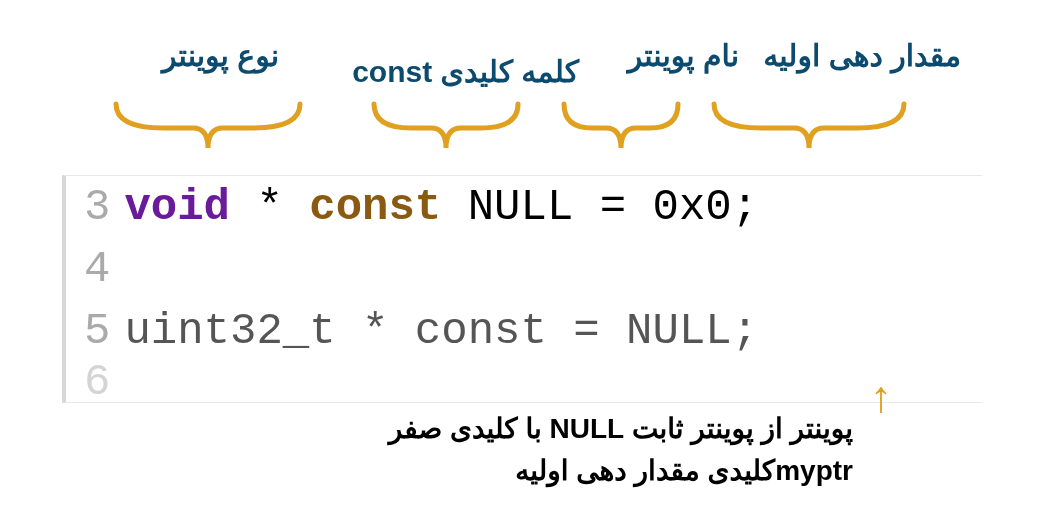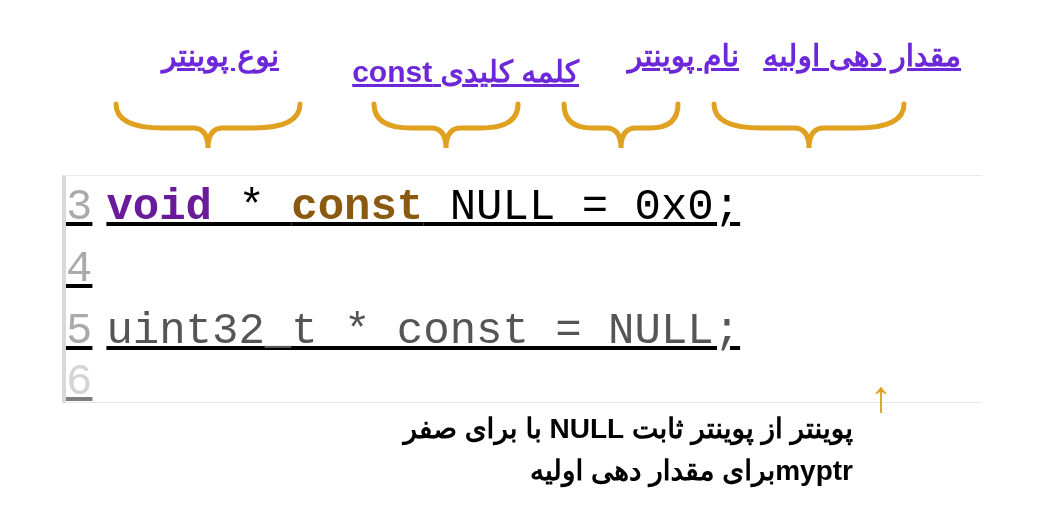--- a/index.html
+++ b/index.html
@@ -5,47 +5,45 @@
     * { margin: 0; padding: 0; box-sizing: border-box; }
     body {
       width: 1049px;
       height: 530px;
       background: #ffffff;
       font-family: Arial, sans-serif;
       position: relative;
     }
     .label {
       position: absolute;
-      color: #6d28d9;
+      color: #0c4a6e;
       font-size: 30px;
       font-weight: bold;
       direction: rtl;
       white-space: nowrap;
-      text-decoration: underline;
     }
     .brace {
       position: absolute;
     }
     .code-block {
       position: absolute;
       top: 175px;
       left: 62px;
       width: 920px;
       font-family: "Courier New", monospace;
       font-size: 44px;
       border-left: 4px solid #d8d8d8;
       border-top: 1px solid #e8e8e8;
       border-bottom: 1px solid #e8e8e8;
     }
     .code-line {
-      padding-left: 0;
+      padding-left: 18px;
       height: 62px;
       line-height: 62px;
       white-space: nowrap;
-      text-decoration: underline;
     }
     .lineno {
       color: #aaaaaa;
       margin-right: 14px;
     }
     .kw-type { color: #6a1b9a; font-weight: bold; }
     .kw-const { color: #8a5a10; font-weight: bold; }
     .plain { color: #000; }
     .gray { color: #555; }
     .arrow-up {
@@ -103,17 +101,17 @@
     <span class="lineno">5</span><span class="gray">uint32_t * const = NULL;</span>
   </div>
   <div class="code-line half-line">
     <span class="lineno" style="opacity:0.5;">6</span>
   </div>
 </div>
 
 <div class="arrow-up">↑</div>
 
 <div class="desc" style="top:412px; right:196px;">
-  <span>پوینتر از پوینتر ثابت </span><span class="desc-ltr">NULL</span><span> با برای صفر</span>
+  <span>پوینتر از پوینتر ثابت </span><span class="desc-ltr">NULL</span><span> با کلیدی صفر</span>
 </div>
 <div class="desc" style="top:454px; right:196px; direction:ltr;">
-  <span style="direction:rtl; unicode-bidi: embed;">برای مقدار دهی اولیه </span><span class="desc-ltr">myptr</span>
+  <span style="direction:rtl; unicode-bidi: embed;">کلیدی مقدار دهی اولیه </span><span class="desc-ltr">myptr</span>
 </div>
 
 </body></html>

